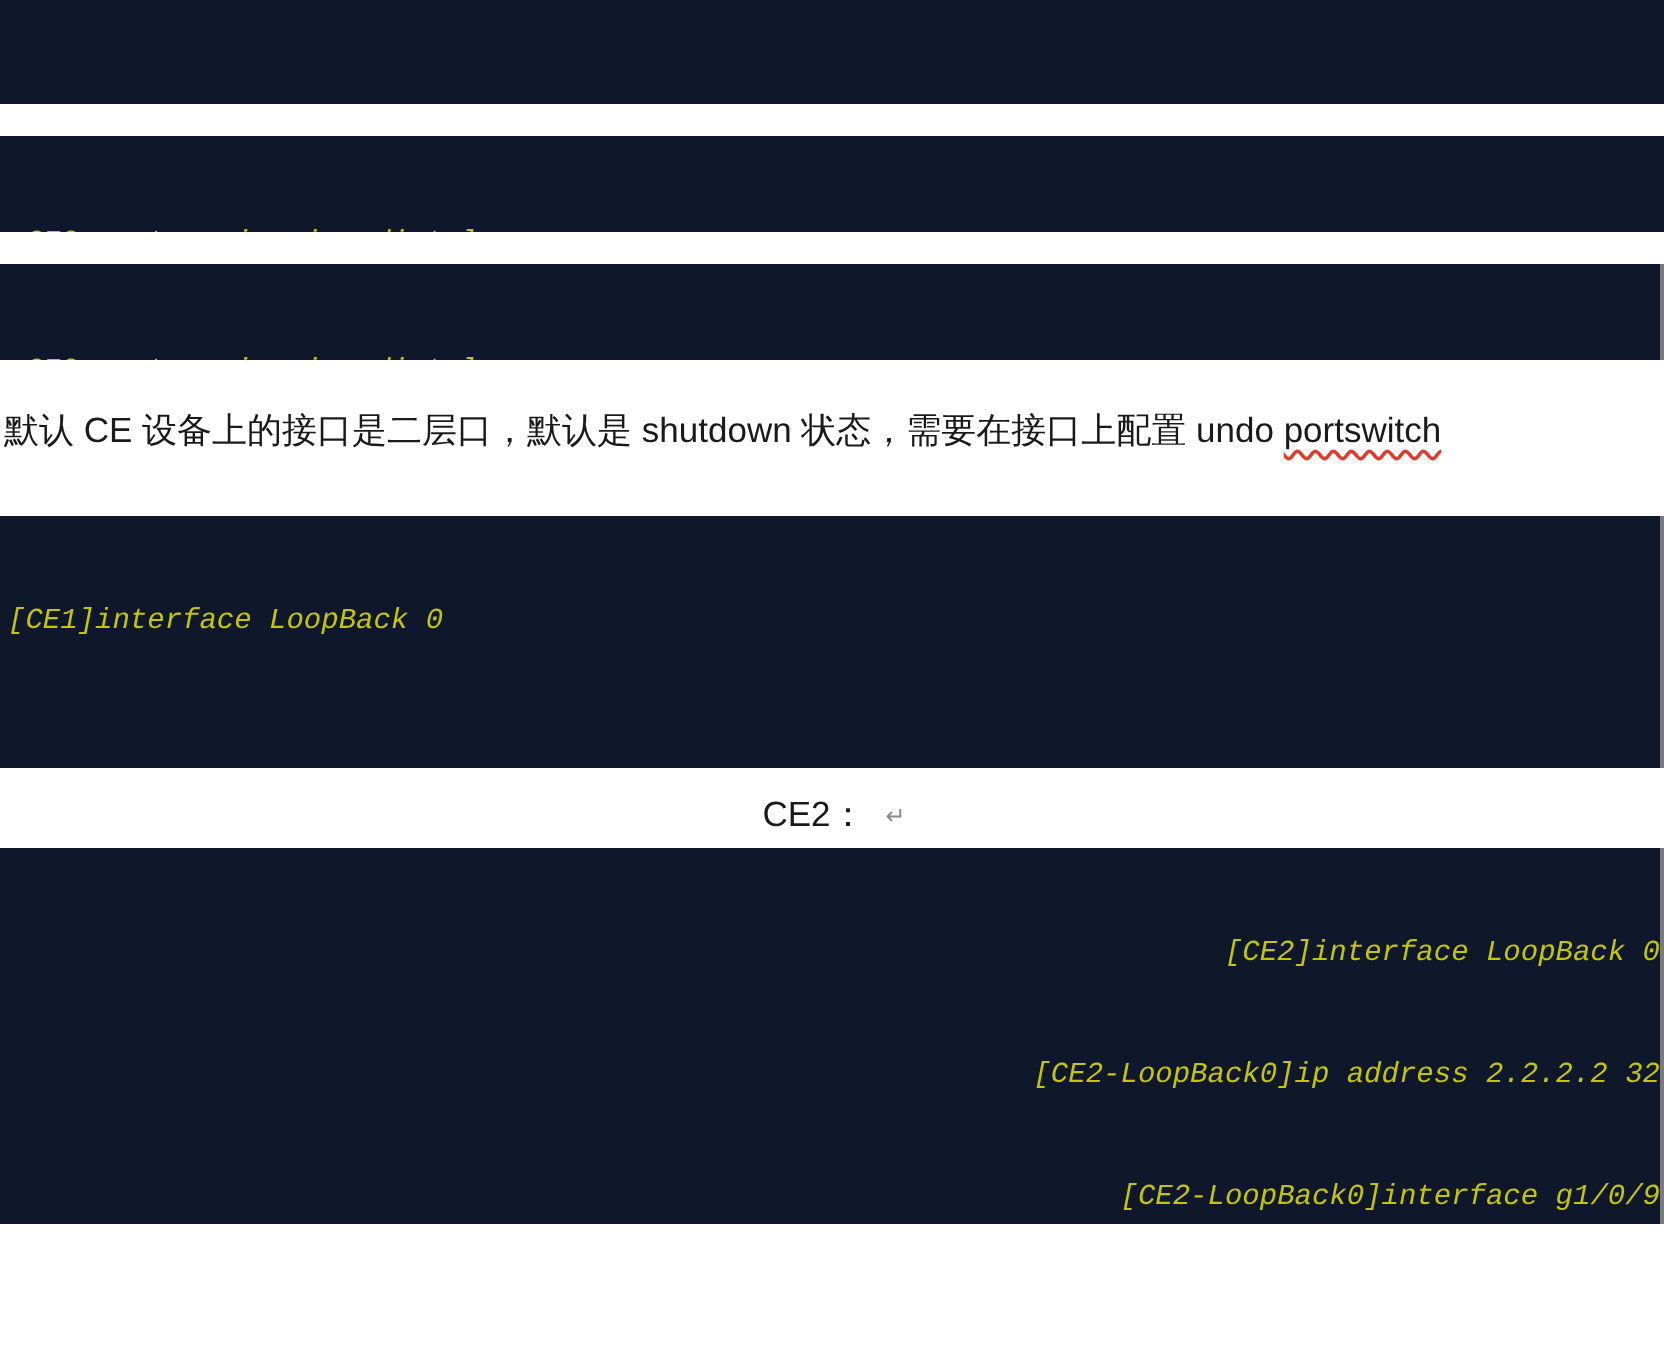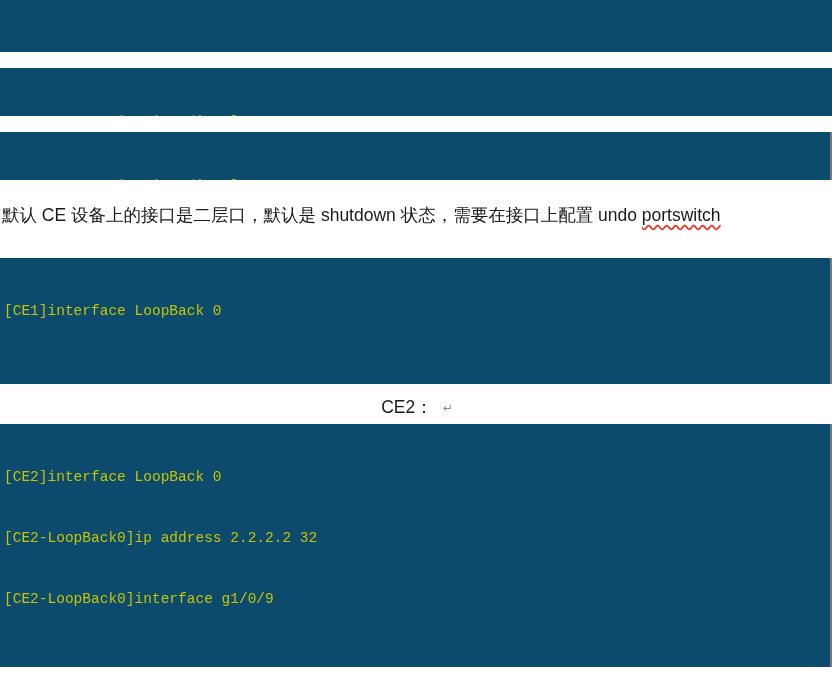--- a/index.html
+++ b/index.html
@@ -17,31 +17,32 @@
 
   .page {
     width: 832px;
     height: 678px;
     position: relative;
     background: #ffffff;
   }
 
   
   .term {
-    background: #0c4a6e;
+    background: #0f172a;
     color: #c5c500;
     font-family: "Liberation Mono", "DejaVu Sans Mono", monospace;
     font-size: 14.5px;
     line-height: 20.2px;
     letter-spacing: 0px;
     padding: 0 0 2px 4px;
     box-sizing: border-box;
     white-space: pre;
     overflow: hidden;
     position: relative;
+    font-style: italic;
   }
   .term .line {
     white-space: pre;
     height: 20.2px;
   }
   .term.bordered {
     border-right: 2px solid #7a7a7a;
   }
 
   
@@ -116,21 +117,21 @@
     
     
     
     
   </div>
 
   <div class="doc" style="height:40px;line-height:46px;text-align:center;">
     <span>CE2：</span><span class="pilcrow">↵</span>
   </div>
 
-  <div class="term bordered" style="height:243px;padding-top:3px;">
+  <div class="term bordered" style="height:188px;padding-top:3px;text-align:right;">
     <div class="line">[CE2]interface LoopBack 0</div>
     <div class="line">[CE2-LoopBack0]ip address 2.2.2.2 32</div>
     <div class="line">[CE2-LoopBack0]interface g1/0/9</div>
     
     
     
     
     
     
     

